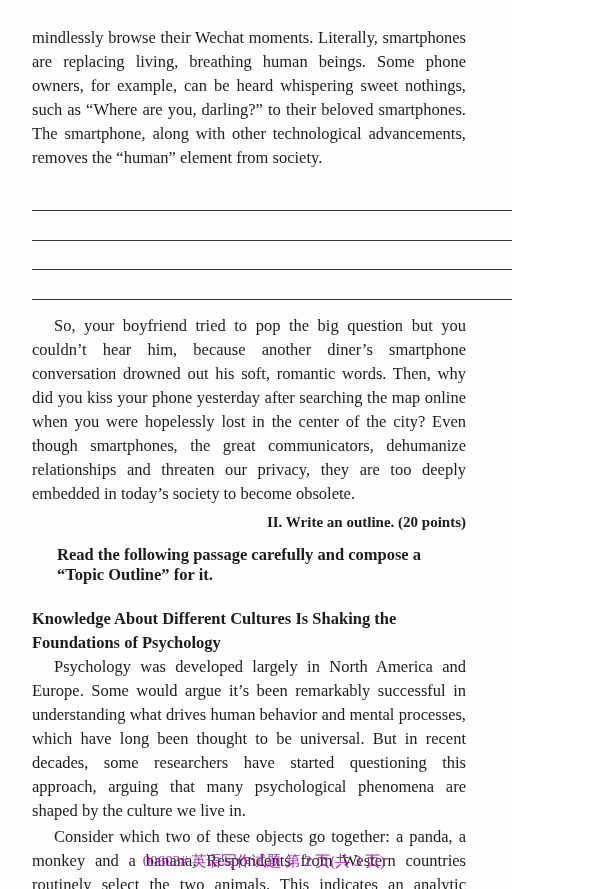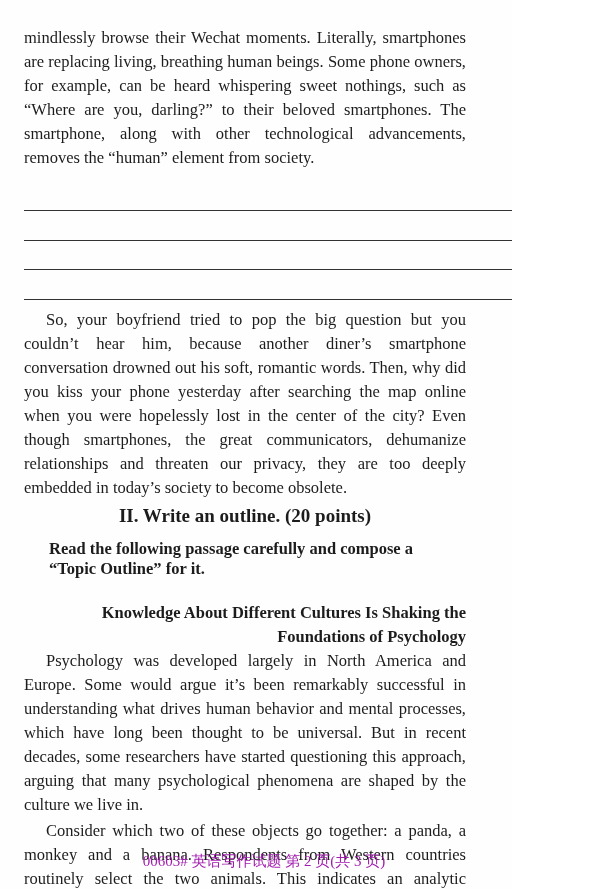--- a/index.html
+++ b/index.html
@@ -8,62 +8,62 @@
     background: #ffffff;
   }
   .page {
     position: relative;
     width: 512px;
     height: 889px;
     background: #fefefe;
     font-family: "Liberation Serif", serif;
     color: #1c1c1c;
     box-sizing: border-box;
-    padding: 26px 46px 0 24px;
+    padding: 26px 46px 0 32px;
     overflow: hidden;
   }
   .body-par {
     margin: 0;
     font-size: 16.5px;
     line-height: 24px;
     text-align: justify;
   }
   .indent { text-indent: 22px; }
 
   .answer-lines { margin-top: 20px; }
   .answer-line {
     height: 28.5px;
     border-bottom: 1.3px solid #333333;
     width: 534px;
   }
   .answer-line:first-child { height: 20px; }
 
-  .closing-par { margin-top: 8px; }
+  .closing-par { margin-top: 14px; }
 
   .section-heading {
     margin: 6px 0 13px 0;
-    font-size: 19px;
+    font-size: 15px;
     font-weight: bold;
     line-height: 20px;
-    text-align: center;
+    text-align: right;
   }
   .section-instruction {
     margin: 8px;
     padding-left: 17px;
     font-size: 16.5px;
     font-weight: bold;
     line-height: 20px;
     text-align: left;
   }
   .passage-title {
     margin: 22px 0 0 0;
     font-size: 16.5px;
     font-weight: bold;
     line-height: 24px;
-    text-align: right;
+    text-align: left;
   }
   .p3 { }
   .p4 { margin-top: 2px; }
 
   .page-footer {
     position: absolute;
     left: 16px;
     right: 0;
     bottom: 19px;
     text-align: center;

